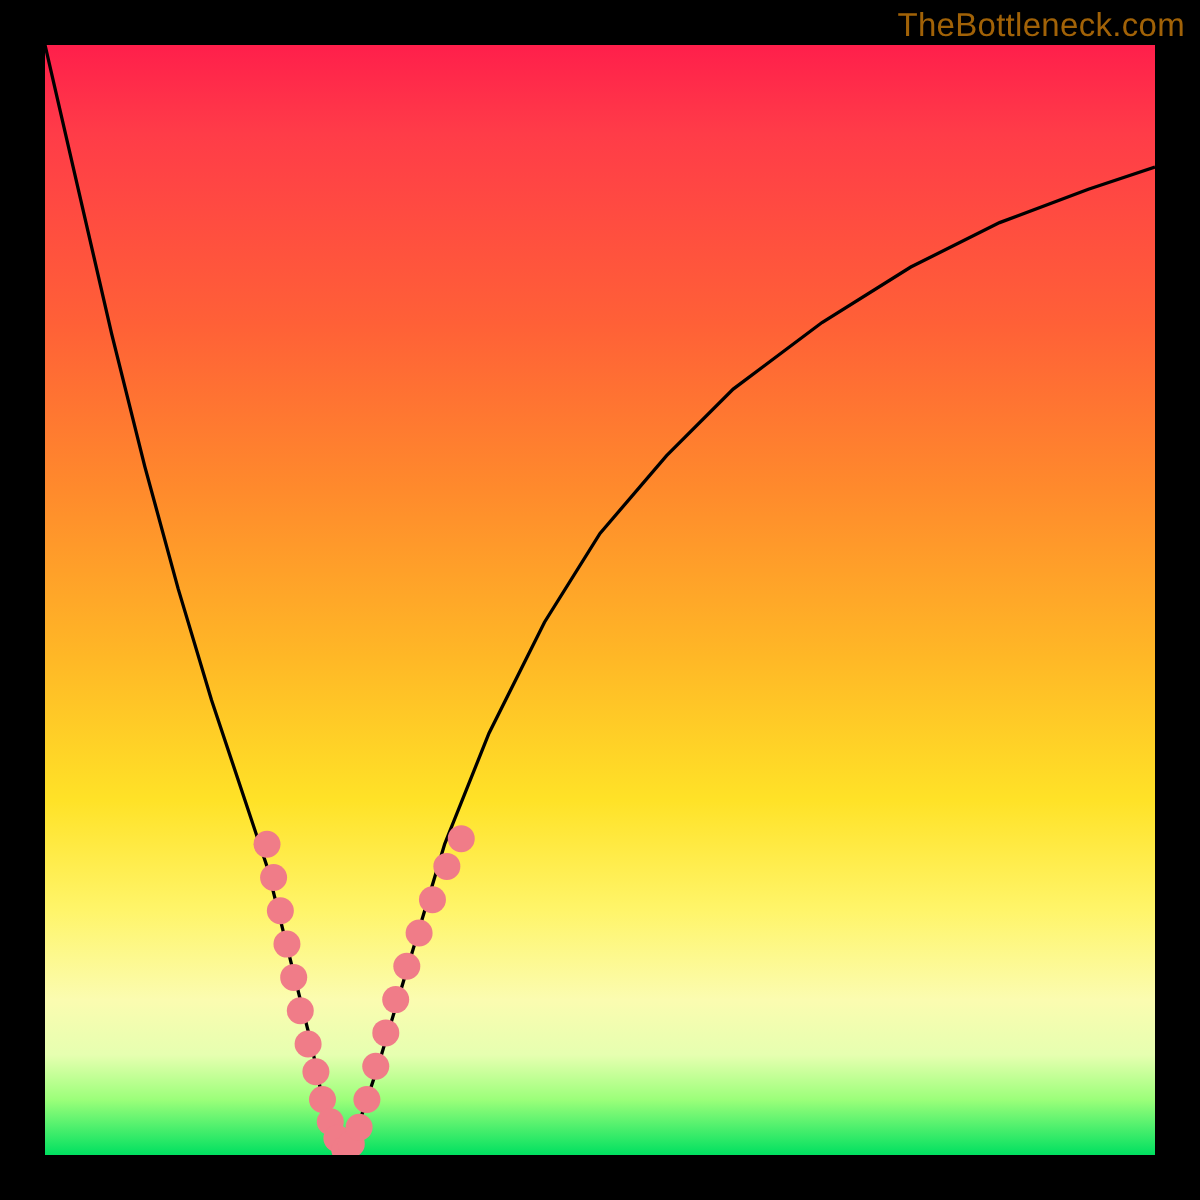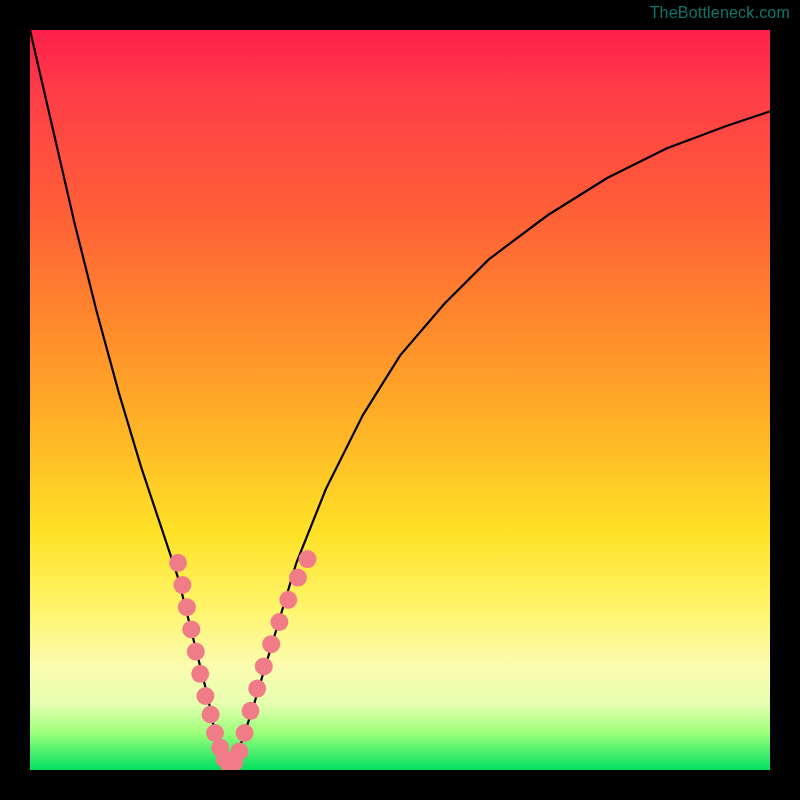--- a/index.html
+++ b/index.html
@@ -46,22 +46,22 @@
   }
   .curve {
     position: absolute;
     inset: 0;
     pointer-events: none;
   }
   .watermark {
     position: absolute;
     top: 4px;
     right: 10px;
-    color: #0f766e;
-    font-size: 16px;
+    color: #a16207;
+    font-size: 22px;
     font-weight: 500;
     letter-spacing: 0.2px;
     user-select: none;
   }
 </style>
 </head>
 <body>
 
 <div class="frame">
   <div class="watermark">TheBottleneck.com</div>

